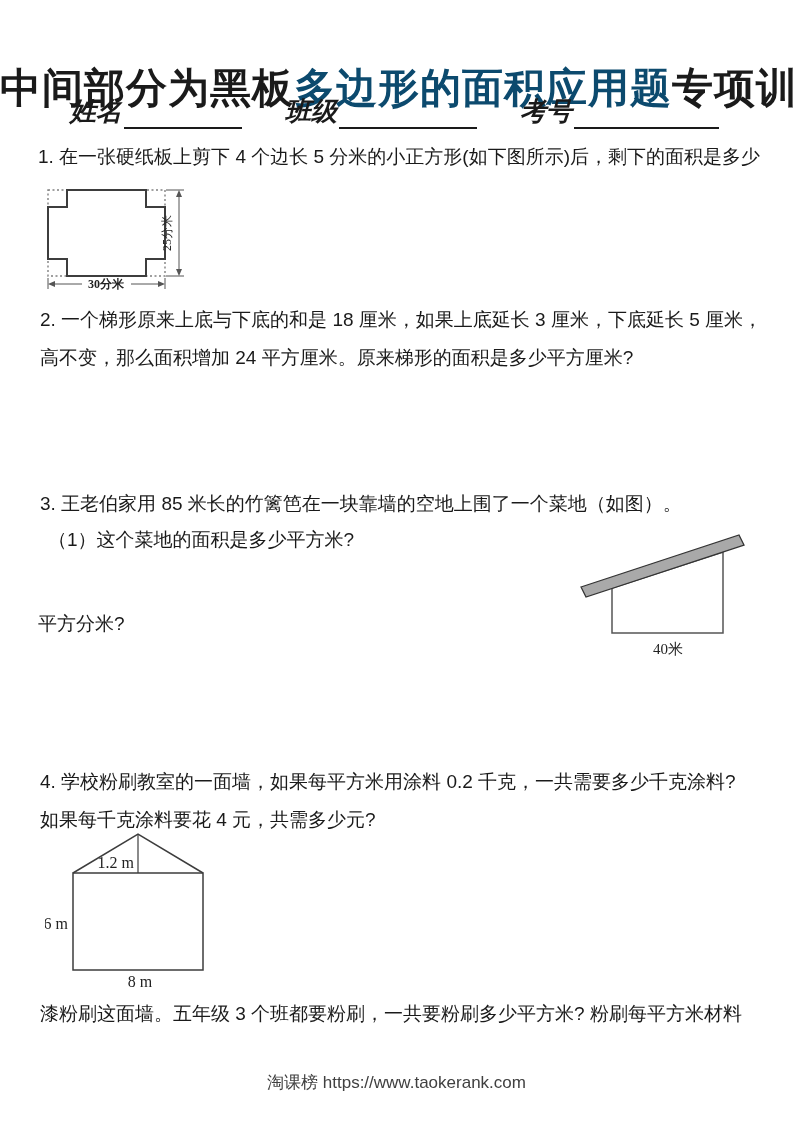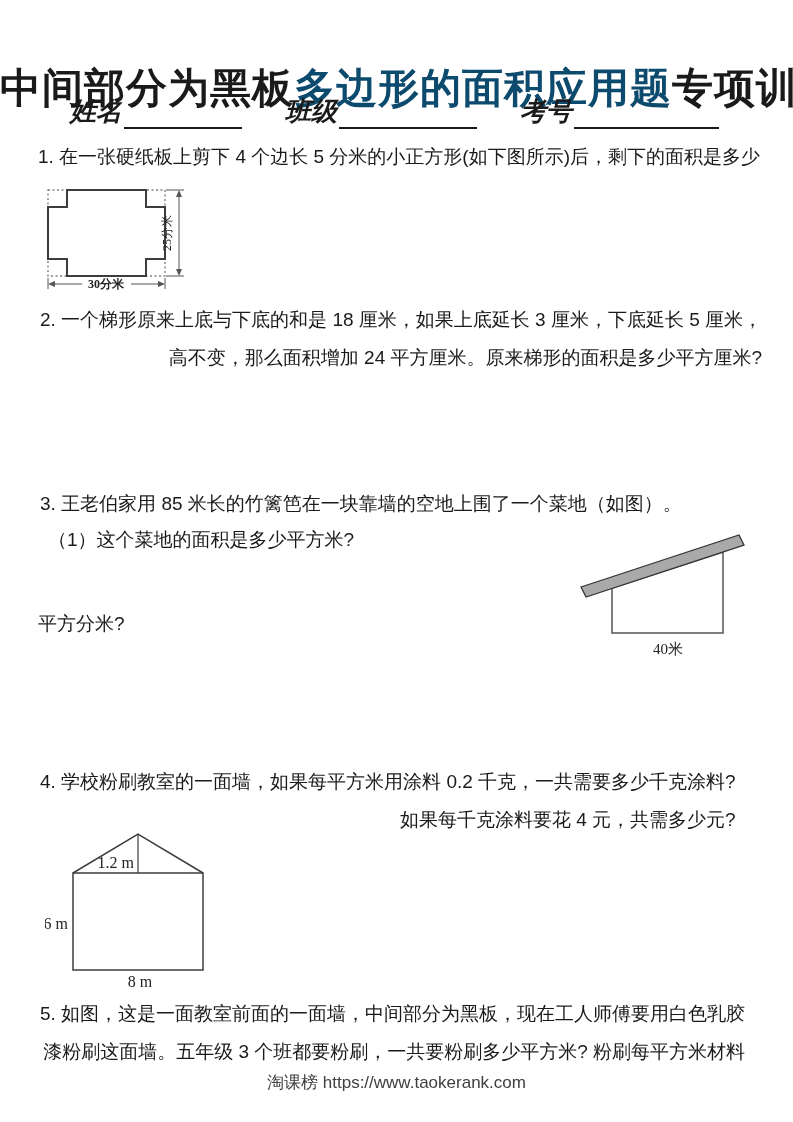--- a/index.html
+++ b/index.html
@@ -15,21 +15,21 @@
     font-family:"Liberation Serif","DejaVu Serif",serif;
   }
   .title .accent{color:#0c4a6e;}
   .fields-row{position:absolute;top:94px;left:0;width:100%;height:30px;font-size:26px;font-weight:700;font-style:italic;}
   .field{position:absolute;top:0;white-space:nowrap;}
   .field .blank{display:inline-block;border-bottom:2px solid #1a1a1a;height:20px;vertical-align:bottom;margin-left:2px;}
   .f1{left:70px;}  .f1 .blank{width:118px;}
   .f2{left:285px;} .f2 .blank{width:138px;}
   .f3{left:520px;} .f3 .blank{width:145px;}
   .qtext{position:absolute;font-size:19px;line-height:25px;white-space:nowrap;}
-  .qtext.loose div{margin-bottom:13px;text-align:right;}
+  .qtext.loose div{margin-bottom:13px;}
   .fig{position:absolute;}
   .fig text{font-family:"Liberation Serif","DejaVu Serif",serif;fill:#222;}
   .footer{
     position:absolute;top:1071px;left:0;width:100%;text-align:center;
     font-size:17px;color:#404040;
   }
 </style>
 </head>
 <body>
 
@@ -90,19 +90,18 @@
   <svg class="fig" style="left:45px;top:828px;" width="178" height="162" viewBox="0 0 178 162">
     <rect x="28" y="45" width="130" height="97" fill="none" stroke="#3d3d3d" stroke-width="1.5"></rect>
     <polyline points="28,45 93,6 158,45" fill="none" stroke="#3d3d3d" stroke-width="1.5"></polyline>
     <line x1="93" y1="6" x2="93" y2="45" stroke="#3d3d3d" stroke-width="1.2"></line>
     <text x="89" y="40" font-size="16" text-anchor="end">1.2 m</text>
     <text x="23" y="101" font-size="16" text-anchor="end">6 m</text>
     <text x="95" y="159" font-size="16" text-anchor="middle">8 m</text>
   </svg>
 
   <div class="qtext loose" style="left:40px;top:1001px;">
-    <div>5. 如图，这是一面教室前面的一面墙，中间部分为黑板，现在工人师傅要用白色乳胶</div>
     <div>漆粉刷这面墙。五年级 3 个班都要粉刷，一共要粉刷多少平方米? 粉刷每平方米材料</div>
   </div>
 
   <div class="footer">淘课榜 https://www.taokerank.com</div>
 
 </div>
 
 </body></html>

